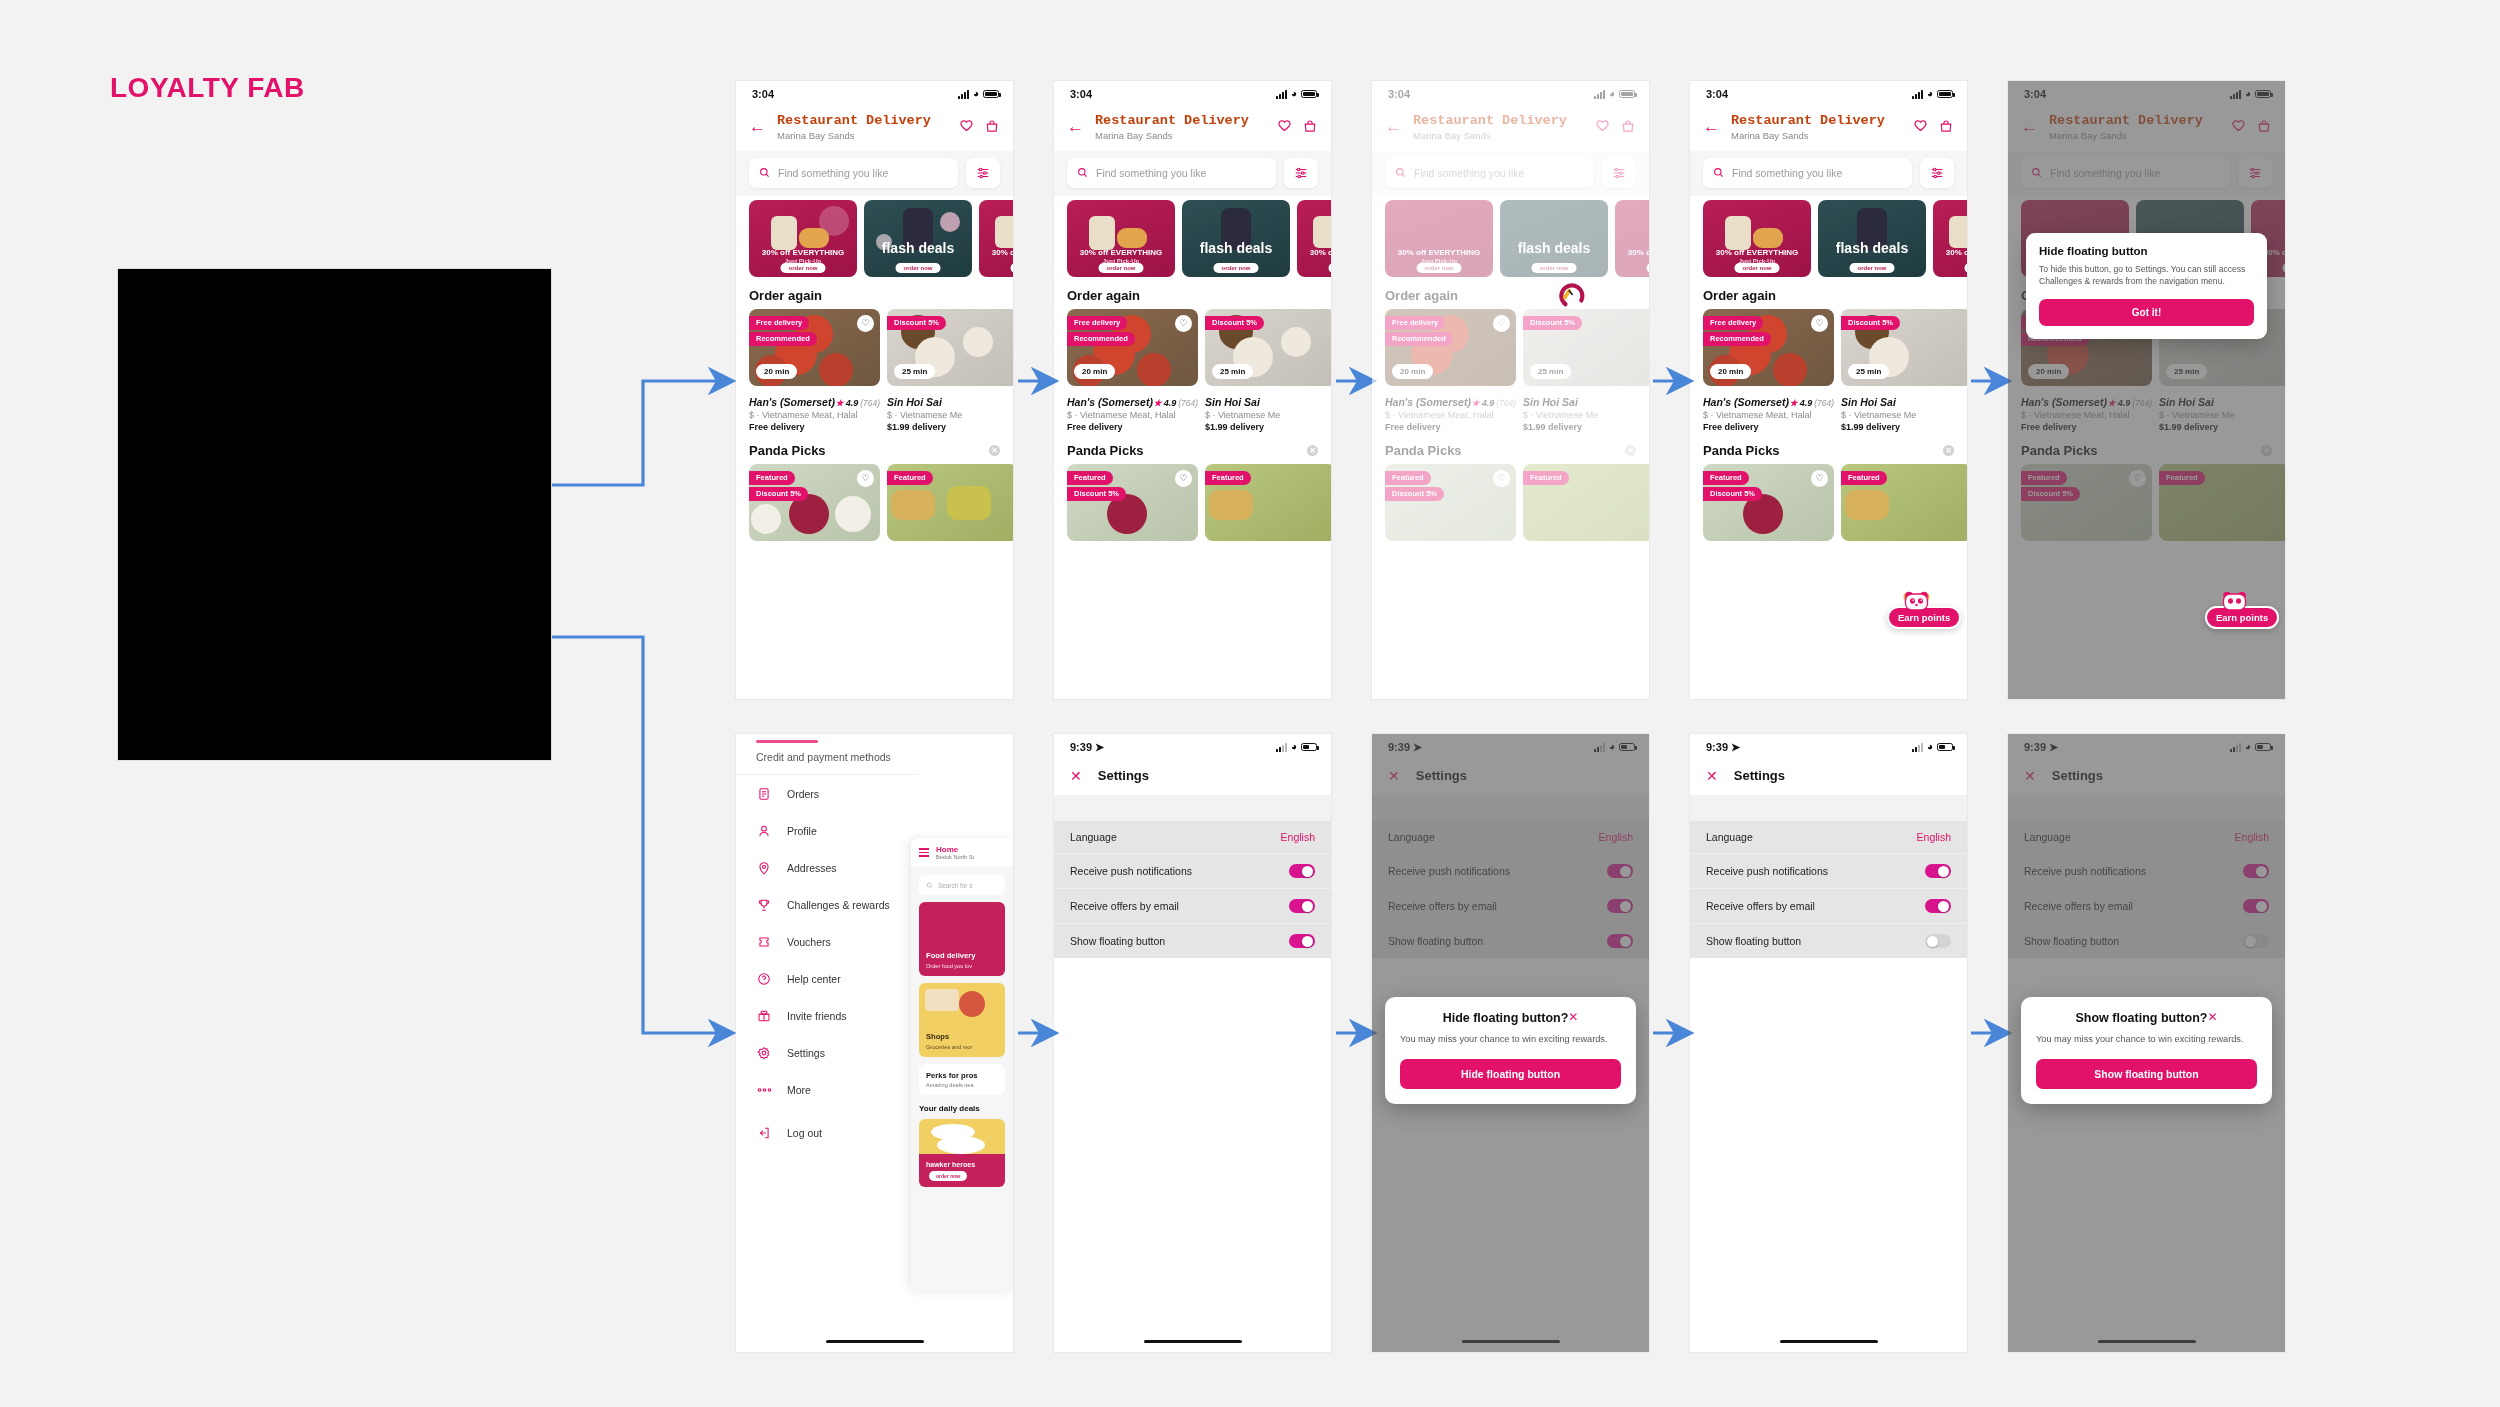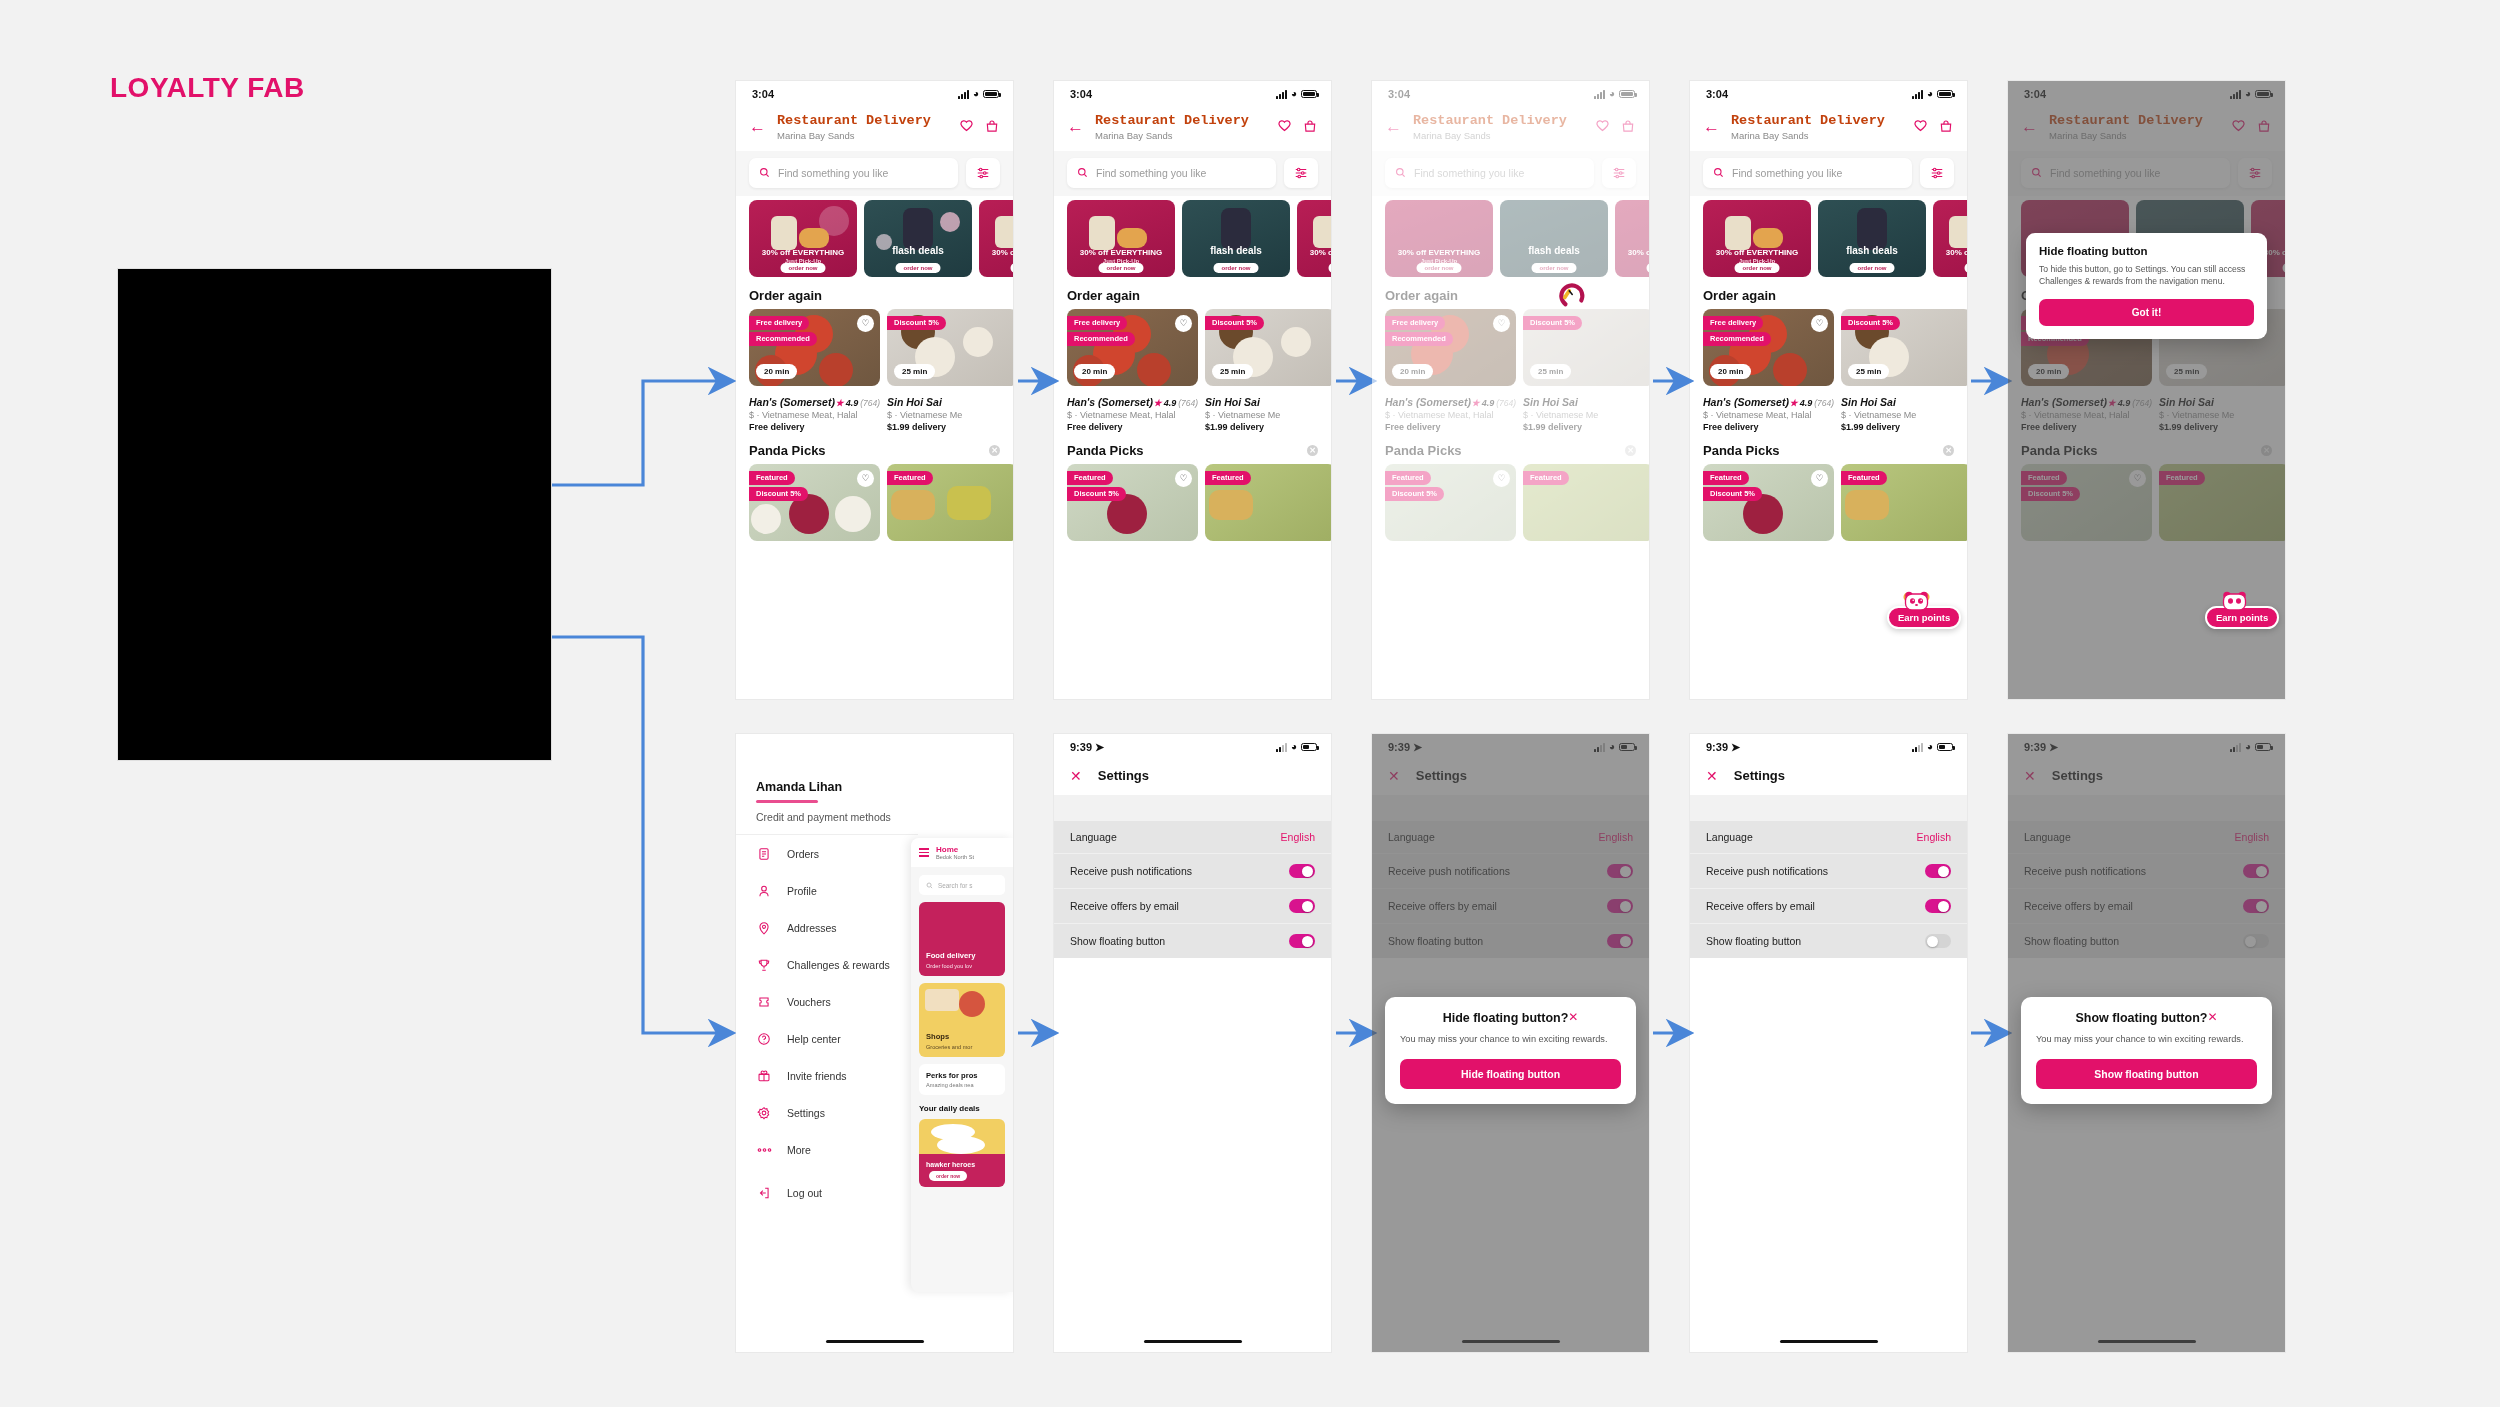--- a/index.html
+++ b/index.html
@@ -86,21 +86,21 @@
   
   .banners { display:flex; gap:7px; padding: 4px 13px 0; overflow:hidden; }
   .banner { width:108px; height:77px; border-radius:8px; position:relative; overflow:hidden; flex:0 0 auto; }
   .banner.b1 { background: linear-gradient(160deg,#b81e55,#9d1247); }
   .banner.b2 { background: linear-gradient(160deg,#2e4f53,#1f3b40); }
   .banner.b3 { background: linear-gradient(160deg,#b81e55,#9d1247); }
   .banner .bl1 { position:absolute; left:0; right:0; bottom:20px; text-align:center; color:#fff; font-size:8px; font-weight:700; }
   .banner .bl2 { position:absolute; left:0; right:0; bottom:13px; text-align:center; color:#ffd9e6; font-size:6px; font-weight:700; }
   .banner .bcta { position:absolute; left:50%; transform:translateX(-50%); bottom:4px;
     background:#fff; color:#b81e55; font-size:6px; font-weight:700; padding:2px 8px; border-radius:8px; }
-  .banner .big { bottom:21px; font-size:10px; }
+  .banner .big { bottom:21px; font-size:14px; }
   .blob { position:absolute; border-radius:50%; background:rgba(255,255,255,.22); }
   .bimg { position:absolute; border-radius:6px; }
 
   
   .sect { font-size:13px; font-weight:700; color:#111; padding: 11px 13px 6px; }
   .sect.row { display:flex; align-items:center; justify-content:space-between; }
   .closedot { width:11px; height:11px; border-radius:50%; background:#d2d2d2; color:#fff;
     font-size:8px; display:flex; align-items:center; justify-content:center; font-weight:700; }
 
   
@@ -932,21 +932,20 @@
             <i style="background:#bbb"></i>
             <i style="background:#bbb"></i>
           </span>
         <span class="wifi">◕</span>
         <span class="batt">
             <i style="right:7px"></i>
           </span>
       </span>
     </div>
     <div class="drawer">
-      <div class="drw-name">Amanda Lihan</div>
       <div class="drw-bar"></div>
       <div class="drw-sub">Credit and payment methods</div>
 
       <div class="mi">
         <span class="ic">
             <svg width="14" height="14" viewBox="0 0 24 24" fill="none" stroke="currentColor" stroke-width="1.8">
               <rect x="5" y="3" width="14" height="18" rx="2"></rect>
               <path d="M8.5 8h7M8.5 12h7M8.5 16h4"></path>
             </svg>
           </span>

